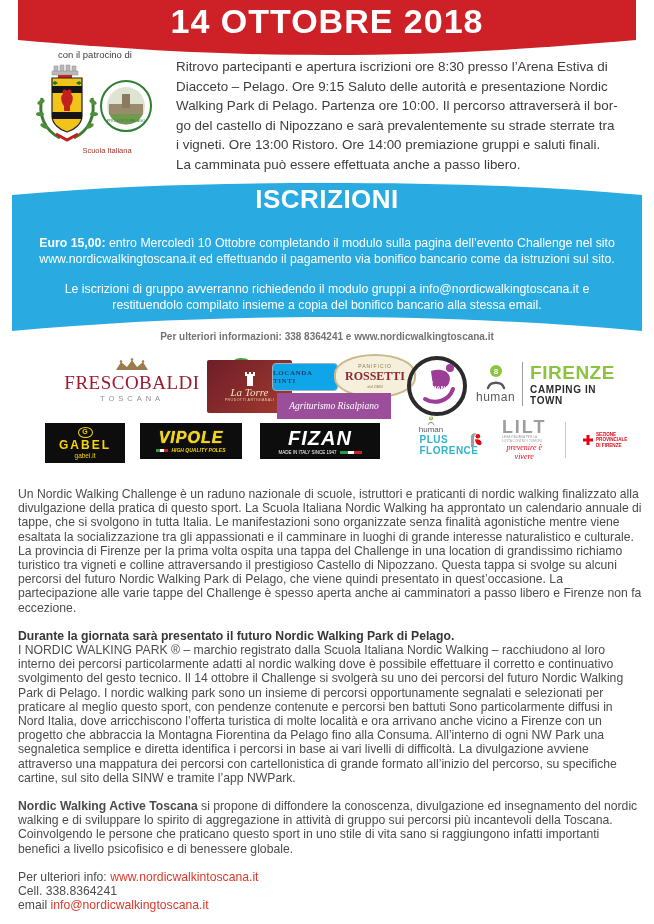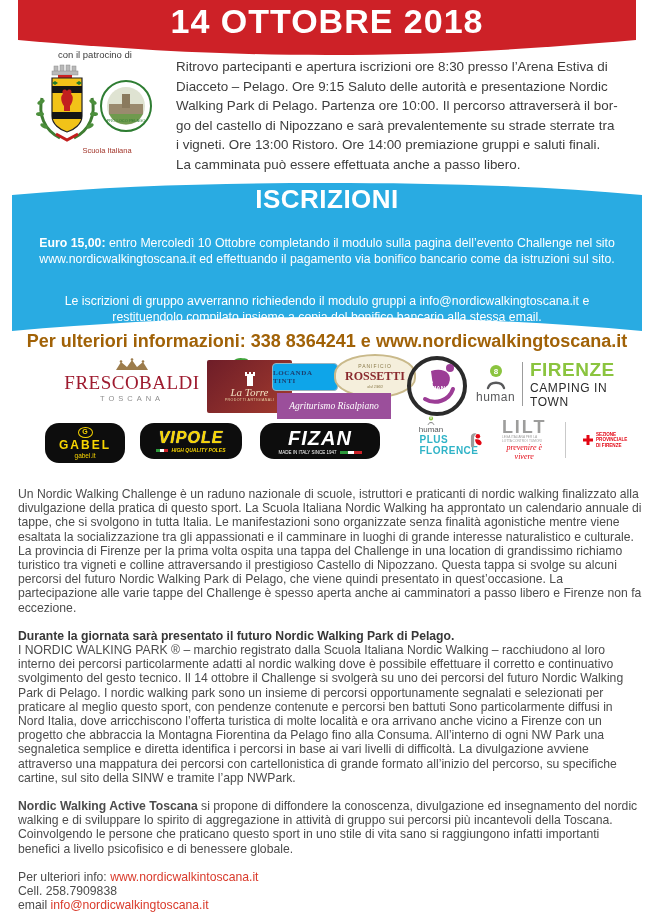--- a/index.html
+++ b/index.html
@@ -10,21 +10,21 @@
   .ctr{text-align:center;}
   .white{color:#fff;}
   svg{display:block;}
   .blue-p{font-size:12.3px;line-height:15.6px;color:#fff;text-align:center;margin:0;}
   .blue-p b{font-weight:bold;}
   .body-copy{font-size:12.2px;line-height:14.2px;color:#4c4c4c;}
   .body-copy h3{font-size:12.2px;line-height:14.2px;margin:0;color:#373737;font-weight:bold;}
   .body-copy p{margin:0 0 14px 0;}
   .rlink{color:#d93a2b;cursor:pointer;text-decoration:none;}
   .logo-box{position:absolute;display:flex;align-items:center;justify-content:center;}
-  .blackbox{background:#0d0d0d;border-radius:14px;color:#f8d500;display:flex;flex-direction:column;
+  .blackbox{background:#0d0d0d;border-radius:0;color:#f8d500;display:flex;flex-direction:column;
             align-items:center;justify-content:center;}
 </style>
 </head>
 <body>
 
 <div class="page">
 
   <svg class="abs" style="left:0;top:0;" width="654" height="60" viewBox="0 0 654 60">
     <path d="M18,0 H636 V40 C520,50 430,55 327,55 C224,55 134,50 18,40 Z" fill="#cd2127"></path>
   </svg>
@@ -84,24 +84,24 @@
 go del castello di Nipozzano e sarà prevalentemente su strade sterrate tra
 i vigneti. Ore 13:00 Ristoro. Ore 14:00 premiazione gruppi e saluti finali.
 La camminata può essere effettuata anche a passo libero.</div>
 
   <svg class="abs" style="left:0;top:178px;" width="654" height="156" viewBox="0 0 654 156">
     <path d="M12,17 C120,7 230,5 327,5 C424,5 534,7 642,17 L642,153 C534,143 424,139 327,139 C230,139 120,143 12,153 Z" fill="#29abe2"></path>
   </svg>
   <div class="abs ctr white" style="left:0;top:184px;width:654px;font-size:26px;font-weight:bold;letter-spacing:0.5px;">ISCRIZIONI</div>
   <p class="abs blue-p pre" style="left:37px;top:212px;width:580px;margin-top:24px;"><b>Euro 15,00:</b><span> entro Mercoledì 10 Ottobre completando il modulo sulla pagina dell’evento Challenge nel sito
 www.nordicwalkingtoscana.it ed effettuando il pagamento via bonifico bancario come da istruzioni sul sito.</span></p>
-  <p class="abs blue-p pre" style="left:37px;top:294px;width:580px;">Le iscrizioni di gruppo avverranno richiedendo il modulo gruppi a info@nordicwalkingtoscana.it e
+  <p class="abs blue-p pre" style="left:37px;top:282px;width:580px;">Le iscrizioni di gruppo avverranno richiedendo il modulo gruppi a info@nordicwalkingtoscana.it e
 restituendolo compilato insieme a copia del bonifico bancario alla stessa email.</p>
 
-  <div class="abs ctr" style="left:0;top:331px;width:654px;font-size:18px;font-weight:bold;color:#a16207;">Per ulteriori informazioni: 338 8364241 e www.nordicwalkingtoscana.it</div>
+  <div class="abs ctr" style="left:0;top:331px;width:654px;font-size:10px;font-weight:bold;color:#737373;">Per ulteriori informazioni: 338 8364241 e www.nordicwalkingtoscana.it</div>
 
   <div class="logo-box" style="left:48px;top:358px;width:168px;flex-direction:column;">
     <svg width="38" height="14" viewBox="0 0 38 14">
       <path d="M3,12 L8,4 L14,9 L19,2 L24,9 L30,4 L35,12 Z" fill="#9c7c4c"></path>
       <circle cx="8" cy="3.5" r="1.3" fill="#9c7c4c"></circle>
         <circle cx="19" cy="1.5" r="1.3" fill="#9c7c4c"></circle>
       <circle cx="30" cy="3.5" r="1.3" fill="#9c7c4c"></circle>
     </svg>
     <div style="font-family:'Liberation Serif',serif;font-size:19px;color:#9e1b2f;letter-spacing:0.5px;">FRESCOBALDI</div>
     <div style="font-size:7.5px;color:#8d8d8d;letter-spacing:4px;">TOSCANA</div>
@@ -162,21 +162,21 @@
       <svg width="26" height="26" viewBox="0 0 26 26">
         <circle cx="13" cy="7" r="6" fill="#8bc43f"></circle>
         <text x="13" y="9.5" font-size="8" text-anchor="middle" fill="#fff" font-weight="bold" font-family="Liberation Sans, sans-serif">8</text>
         <path d="M5,24 C7,17 19,17 21,24" fill="none" stroke="#58595b" stroke-width="2.4" stroke-linecap="round"></path>
       </svg>
       <span style="font-size:12px;color:#58595b;letter-spacing:0.5px;">human</span>
     </div>
     <div style="width:1px;height:44px;background:#9c9c9c;"></div>
     <div>
       <div style="font-size:19px;font-weight:bold;color:#8bc43f;letter-spacing:0.5px;">FIRENZE</div>
-      <div style="font-size:12px;font-weight:normal;color:#2b2b2b;letter-spacing:0.6px;">CAMPING IN TOWN</div>
+      <div style="font-size:10px;font-weight:bold;color:#2b2b2b;letter-spacing:0.6px;">CAMPING IN TOWN</div>
     </div>
   </div>
 
   <div class="blackbox abs" style="left:45px;top:423px;width:80px;height:40px;">
     <div style="width:13px;height:9px;border:1.4px solid #f8d500;border-radius:50%;font-size:7px;line-height:8px;
                 text-align:center;font-weight:bold;">G</div>
     <div style="font-size:12px;font-weight:bold;letter-spacing:2px;">GABEL</div>
     <div style="font-size:6.5px;">gabel.it</div>
   </div>
 
@@ -234,18 +234,18 @@
     </div>
   </div>
 
   <div class="abs body-copy" style="left:18px;top:487px;width:624px;">
     <p>Un Nordic Walking Challenge è un raduno nazionale di scuole, istruttori e praticanti di nordic walking finalizzato alla divulgazione della pratica di questo sport. La Scuola Italiana Nordic Walking ha approntato un calendario annuale di tappe, che si svolgono in tutta Italia. Le manifestazioni sono organizzate senza finalità agonistiche mentre viene esaltata la socializzazione tra gli appassionati e il camminare in luoghi di grande interesse naturalistico e culturale. La provincia di Firenze per la prima volta ospita una tappa del Challenge in una location di grandissimo richiamo turistico tra vigneti e colline attraversando il prestigioso Castello di Nipozzano. Questa tappa si svolge su alcuni percorsi del futuro Nordic Walking Park di Pelago, che viene quindi presentato in quest’occasione. La partecipazione alle varie tappe del Challenge è spesso aperta anche ai camminatori a passo libero e Firenze non fa eccezione.</p>
     <h3>Durante la giornata sarà presentato il futuro Nordic Walking Park di Pelago.</h3>
     <p>I NORDIC WALKING PARK ® – marchio registrato dalla Scuola Italiana Nordic Walking – racchiudono al loro interno dei percorsi particolarmente adatti al nordic walking dove è possibile effettuare il corretto e continuativo svolgimento del gesto tecnico. Il 14 ottobre il Challenge si svolgerà su uno dei percorsi del futuro Nordic Walking Park di Pelago. I nordic walking park sono un insieme di percorsi opportunamente segnalati e selezionati per praticare al meglio questo sport, con pendenze contenute e percorsi ben battuti Sono particolarmente diffusi in Nord Italia, dove arricchiscono l’offerta turistica di molte località e ora arrivano anche vicino a Firenze con un progetto che abbraccia la Montagna Fiorentina da Pelago fino alla Consuma. All’interno di ogni NW Park una segnaletica semplice e diretta identifica i percorsi in base ai vari livelli di difficoltà. La divulgazione avviene attraverso una mappatura dei percorsi con cartellonistica di grande formato all’inizio del percorso, su specifiche cartine, sul sito della SINW e tramite l’app NWPark.</p>
     <p><b>Nordic Walking Active Toscana</b><span> si propone di diffondere la conoscenza, divulgazione ed insegnamento del nordic walking e di sviluppare lo spirito di aggregazione in attività di gruppo sui percorsi più incantevoli della Toscana. Coinvolgendo le persone che praticano questo sport in uno stile di vita sano si raggiungono infatti importanti benefici a livello psicofisico e di benessere globale.</span></p>
     <div>
       <div><span>Per ulteriori info: </span><a class="rlink">www.nordicwalkintoscana.it</a></div>
-      <div>Cell. 258.7909838</div>
+      <div>Cell. 338.8364241</div>
       <div><span>email </span><a class="rlink">info@nordicwalkingtoscana.it</a></div>
     </div>
   </div>
 
 </div>
 
 </body></html>

